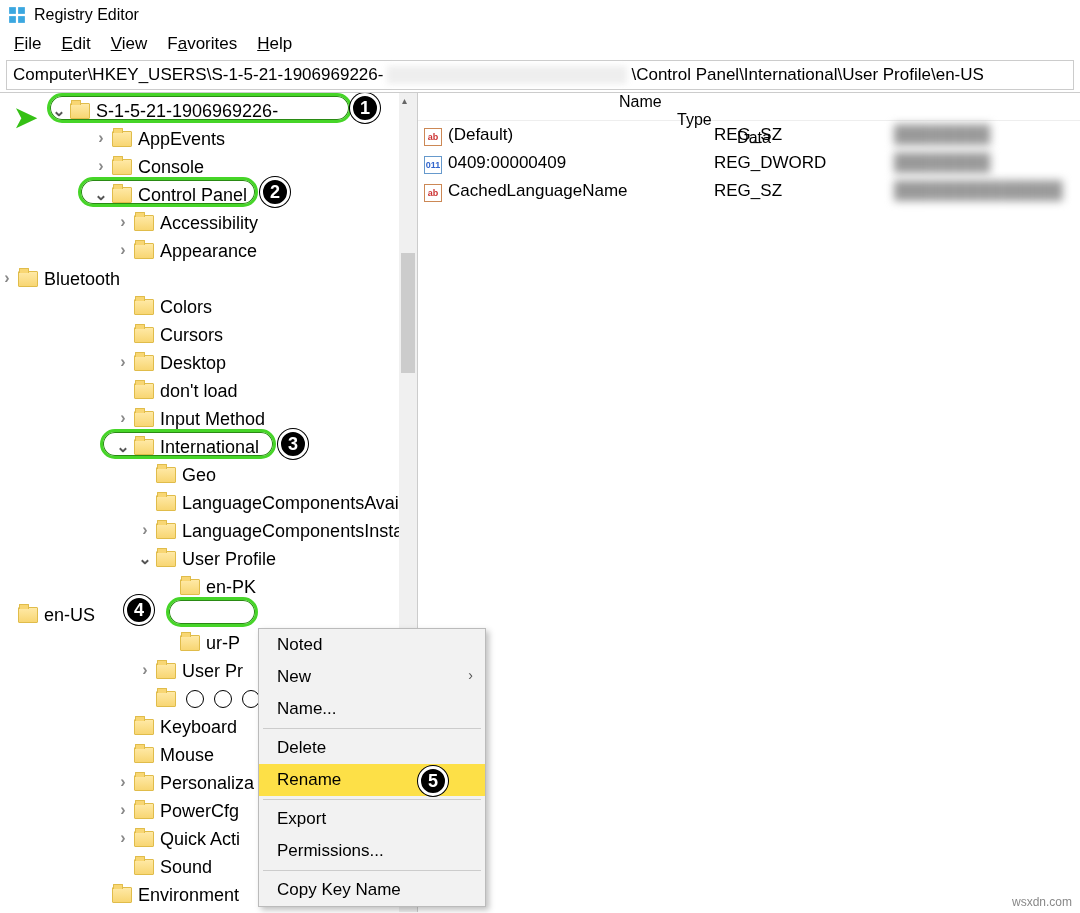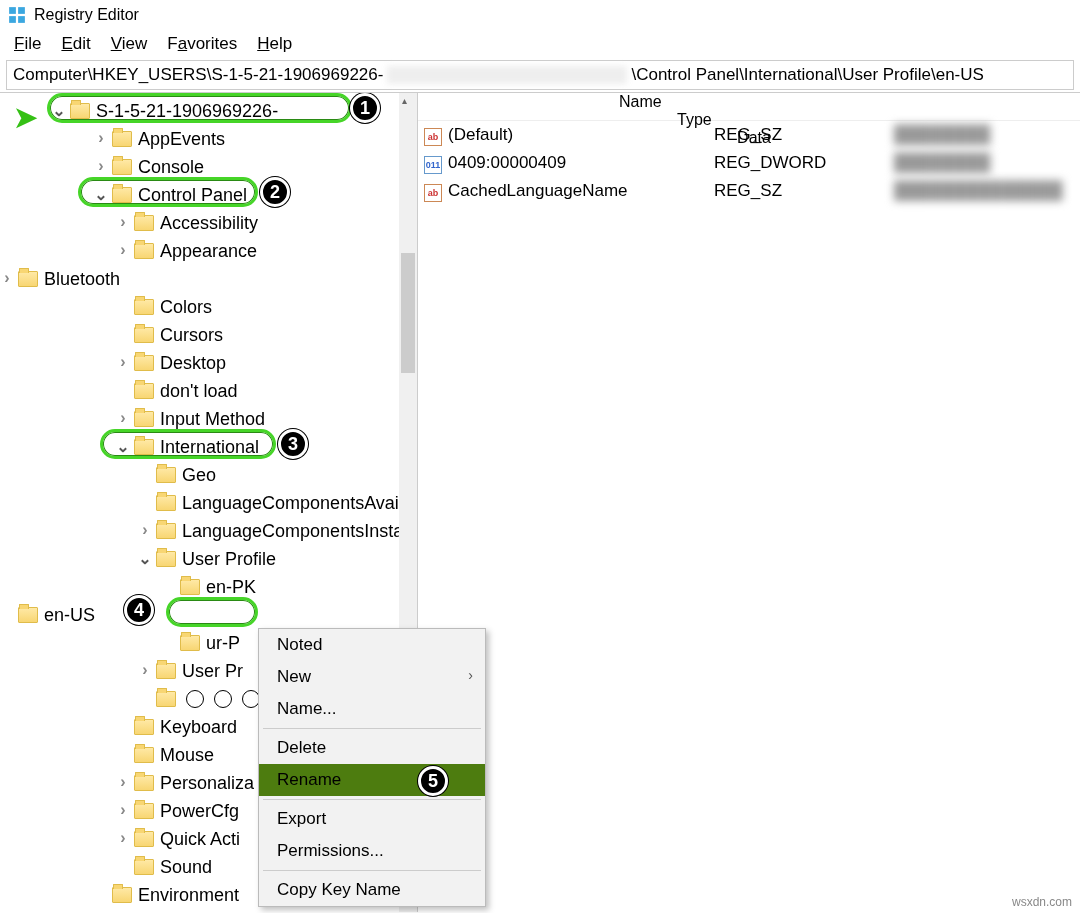--- a/index.html
+++ b/index.html
@@ -49,21 +49,21 @@
 .col-name { width: 280px; } .col-type { width: 180px; margin-left: 16px; } .col-data { flex: 1; }
 .list-row { display: flex; height: 28px; align-items: center; font-size: 17px; }
 .val-icon { width: 18px; height: 18px; margin: 0 6px; border: 1px solid #c85; background: #fff; display: inline-flex; align-items: center; justify-content: center; font-size: 9px; font-weight: bold; color: #c33; }
 .val-icon.bin { color: #36c; border-color: #69c; }
 .blur { filter: blur(4px); color: #999; }
 
 
 .context-menu { position: absolute; left: 258px; top: 628px; width: 228px; background: #f2f2f2; border: 1px solid #bbb; box-shadow: 3px 3px 6px rgba(0,0,0,0.25); font-size: 17px; }
 .context-menu .cm-item { padding: 6px 18px; position: relative; }
 .context-menu .sep { height: 1px; background: #ccc; margin: 3px 4px; }
-.context-menu .hl { background: #4d7c0f; }
+.context-menu .hl { background: #fde047; }
 .context-menu .sub::after { content: "›"; position: absolute; right: 12px; font-size: 14px; color: #555; }
 
 .watermark { position: absolute; right: 8px; bottom: 4px; font-size: 12px; color: #888; }
 </style>
 </head>
 <body>
 
 <div class="titlebar">
   <span class="app-icon">
     <svg viewBox="0 0 16 16">

